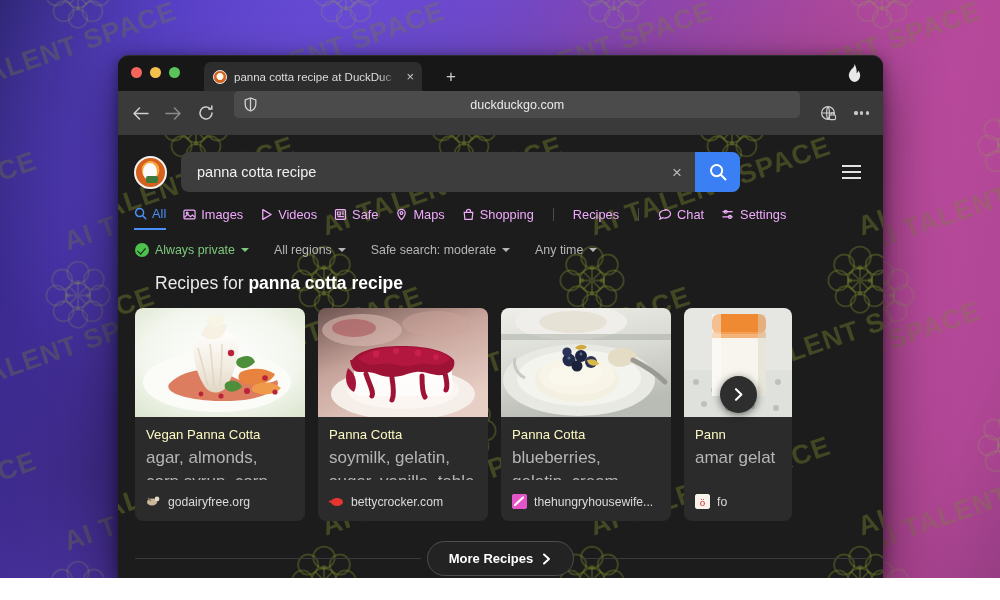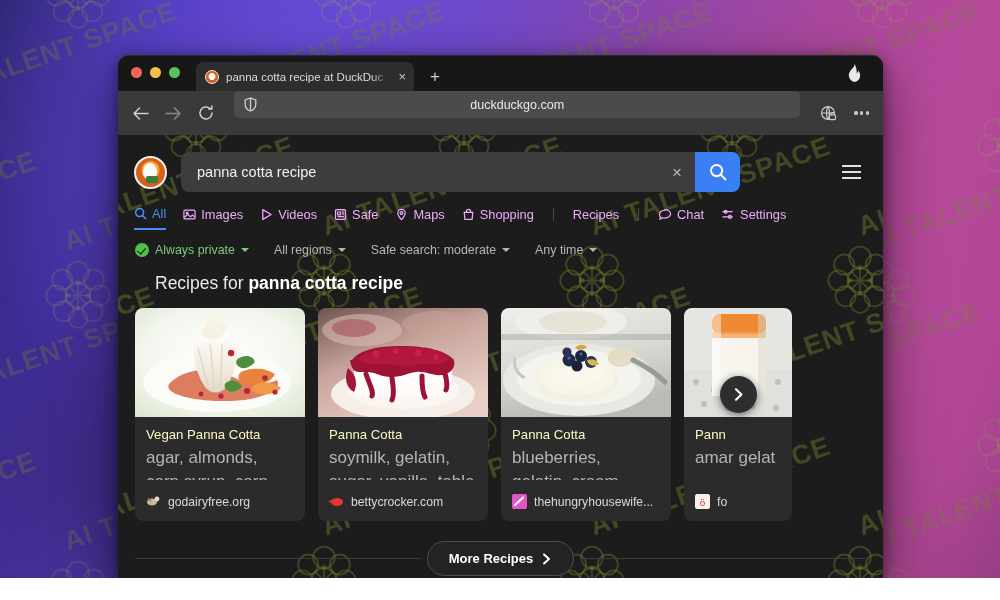--- a/index.html
+++ b/index.html
@@ -63,20 +63,21 @@
     border-top: 1px solid rgba(255,255,255,.07);
   }
 
   
   .tabstrip {
     position: relative;
     height: 35px;
     background: #171717;
     display: flex; align-items: flex-end;
     padding-left: 13px;
+    gap: 8px;
   }
   .traffic { display: flex; gap: 8px; align-items: center; height: 35px; padding-bottom: 2px; }
   .dot { width: 11px; height: 11px; border-radius: 50%; }
   .dot.r { background: #f5655b; }
   .dot.y { background: #f5bf4f; }
   .dot.g { background: #5ac45a; }
 
   .tab {
     margin-left: 16px;
     height: 29px;

